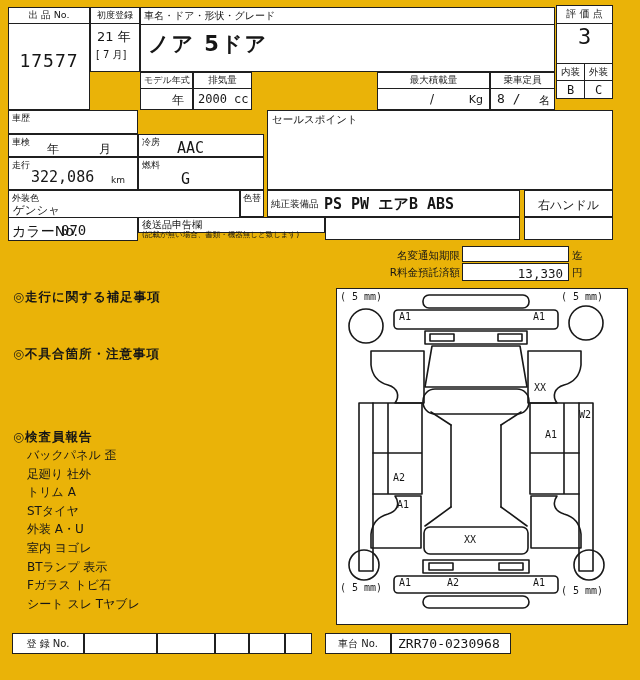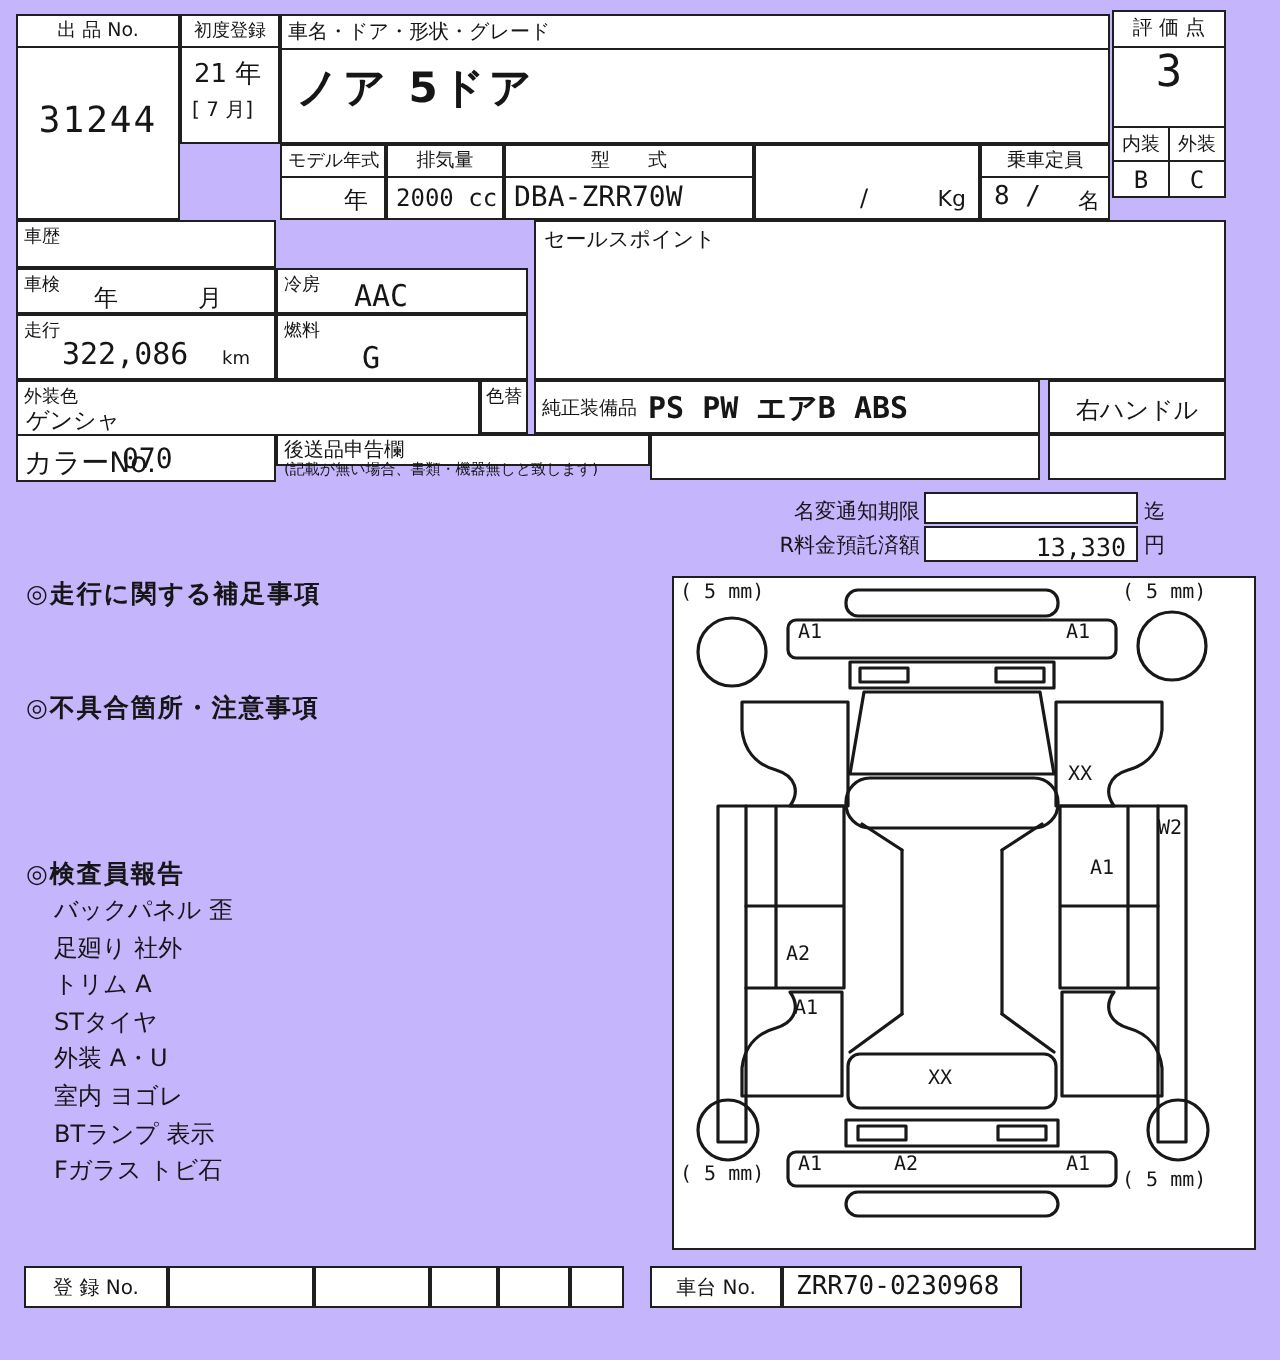--- a/index.html
+++ b/index.html
@@ -1,16 +1,16 @@
 <!DOCTYPE html>
 <html><head>
 <meta charset="utf-8">
 <style>
   html,body{margin:0;padding:0;background:#e8e8e8;}
-  #sheet{position:relative;width:640px;height:680px;background:#c4b5fd;
+  #sheet{position:relative;width:640px;height:680px;background:#eab308;
          font-family:"DejaVu Sans",sans-serif;color:#161616;overflow:hidden;}
   .cell{position:absolute;border:1.6px solid #1f1f1f;background:#fff;box-sizing:border-box;}
   .hdr{font-size:9.5px;border-bottom:1.4px solid #1f1f1f;padding:1px 3px;white-space:nowrap;overflow:hidden;}
   .hdr.center{text-align:center;}
   .lbl{position:absolute;font-size:9px;left:3px;top:1px;white-space:nowrap;}
   .val{position:absolute;white-space:nowrap;}
   .mono{font-family:"DejaVu Sans Mono",monospace;}
   .center{text-align:center;}
   .abs{position:absolute;}
   .vline{position:absolute;top:0;bottom:0;width:1.5px;background:#1f1f1f;}
@@ -23,21 +23,21 @@
                font-size:10px;white-space:nowrap;}
   .notice-lbl{position:absolute;font-size:10.5px;width:170px;text-align:right;white-space:nowrap;}
 </style>
 </head>
 <body>
 
 <div id="sheet">
 
   <div class="cell" style="left:8px;top:7px;width:82px;height:103px">
     <div class="hdr center">出 品 No.</div>
-    <div class="val mono center" style="left:0;right:0;top:42px;font-size:18px;letter-spacing:1px">31244</div>
+    <div class="val mono center" style="left:0;right:0;top:42px;font-size:18px;letter-spacing:1px">17577</div>
   </div>
 
   <div class="cell" style="left:90px;top:7px;width:50px;height:65px">
     <div class="hdr center" style="font-size:9px">初度登録</div>
     <div class="val" style="left:6px;top:20px;font-size:13px">21 年</div>
     <div class="val" style="left:5px;top:40px;font-size:10px">[ 7 月]</div>
   </div>
 
   <div class="cell" style="left:140px;top:7px;width:415px;height:65px">
     <div class="hdr" style="font-size:10px">車名・ドア・形状・グレード</div>
@@ -45,25 +45,22 @@
   </div>
 
   <div class="cell" style="left:140px;top:72px;width:53px;height:38px">
     <div class="hdr center" style="font-size:9px">モデル年式</div>
     <div class="val" style="right:8px;top:19px;font-size:12px">年</div>
   </div>
   <div class="cell" style="left:193px;top:72px;width:59px;height:38px">
     <div class="hdr center">排気量</div>
     <div class="val mono" style="left:4px;top:19px;font-size:12px">2000 cc</div>
   </div>
-  <div class="cell" style="left:252px;top:72px;width:125px;height:38px">
-    <div class="hdr center">型　　式</div>
-    <div class="val mono" style="left:4px;top:18px;font-size:14px">DBA-ZRR70W</div>
-  </div>
   <div class="cell" style="left:377px;top:72px;width:113px;height:38px">
+    <div class="hdr center">最大積載量</div>
     <div class="val" style="left:52px;top:19px;font-size:12px">/</div>
     <div class="val" style="right:6px;top:20px;font-size:11px">Kg</div>
   </div>
   <div class="cell" style="left:490px;top:72px;width:65px;height:38px">
     <div class="hdr center">乗車定員</div>
     <div class="val mono" style="left:6px;top:18px;font-size:13px">8 /</div>
     <div class="val" style="right:4px;top:20px;font-size:11px">名</div>
   </div>
 
   <div class="cell" style="left:556px;top:5px;width:57px;height:94px">
@@ -138,21 +135,21 @@
 
   <div class="notice-lbl" style="left:290px;top:266px">R料金預託済額</div>
   <div class="cell" style="left:462px;top:263px;width:107px;height:18px">
     <span class="val mono" style="right:5px;top:2px;font-size:12.5px">13,330</span>
   </div>
   <div class="abs" style="left:572px;top:266px;font-size:10.5px">円</div>
 
   <div class="heading" style="left:13px;top:346px">◎不具合箇所・注意事項</div>
   <div class="heading" style="left:13px;top:289px">◎走行に関する補足事項</div>
   <div class="heading" style="left:13px;top:429px">◎検査員報告</div>
-  <div id="inspector-list"><div>バックパネル 歪</div><div>足廻り 社外</div><div>トリム A</div><div>STタイヤ</div><div>外装 A・U</div><div>室内 ヨゴレ</div><div>BTランプ 表示</div><div>Fガラス トビ石</div></div>
+  <div id="inspector-list"><div>バックパネル 歪</div><div>足廻り 社外</div><div>トリム A</div><div>STタイヤ</div><div>外装 A・U</div><div>室内 ヨゴレ</div><div>BTランプ 表示</div><div>Fガラス トビ石</div><div>シート スレ Tヤブレ</div></div>
 
   <div id="diagram-box">
     <svg width="289" height="334" viewBox="0 0 289 334" fill="none" stroke="#181818" stroke-width="1.6" stroke-linejoin="round" stroke-linecap="round">
 
       <circle cx="29" cy="37" r="17"></circle>
       <circle cx="249" cy="34" r="17"></circle>
       <circle cx="27" cy="276" r="15"></circle>
       <circle cx="252" cy="276" r="15"></circle>
 
       <rect x="86" y="6" width="106" height="13" rx="6"></rect>

